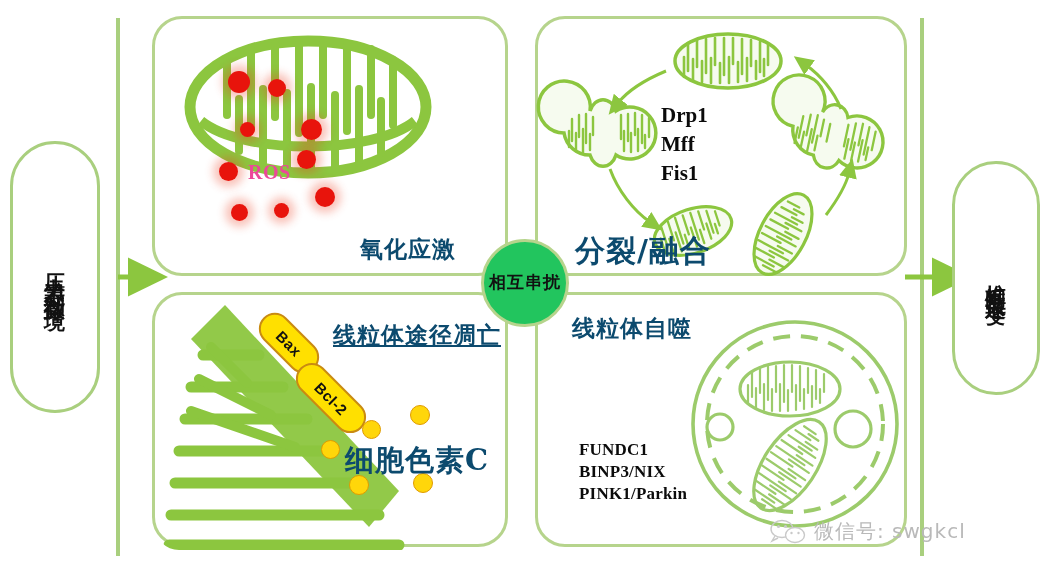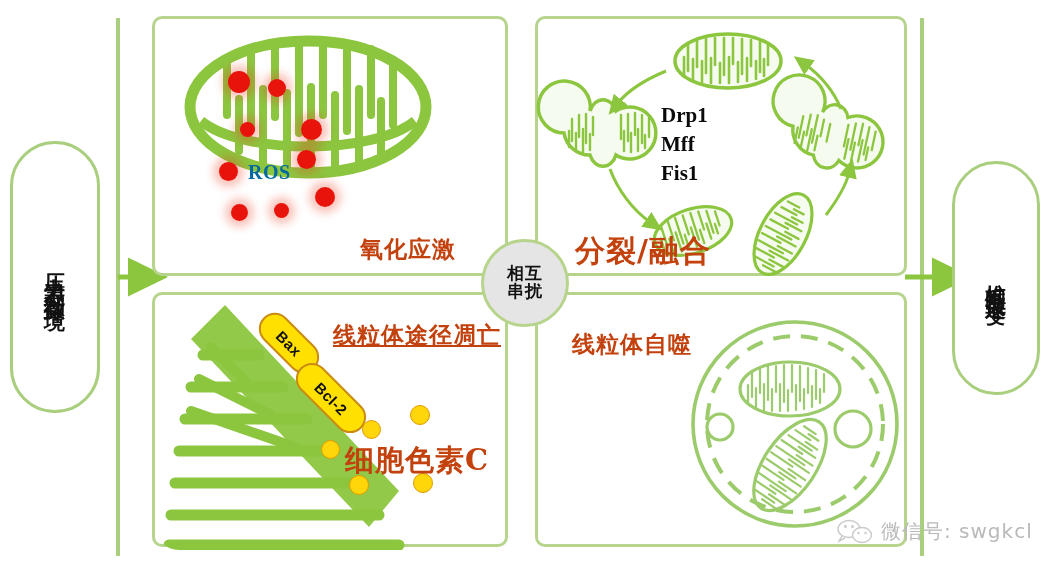--- a/index.html
+++ b/index.html
@@ -16,56 +16,56 @@
   }
   .vtext{
     writing-mode:vertical-rl;text-orientation:upright;
     font-family:"DejaVu Serif","Liberation Serif",serif;
     font-weight:700;font-size:21px;color:#111;letter-spacing:5px;
     line-height:1;white-space:nowrap;
   }
 
   
   .panel{
-    position:absolute;border:3px solid #b6d48c;border-radius:10px;
+    position:absolute;border:3px solid #b6d48c;border-radius:30px;
     background:#ffffff;box-sizing:border-box;
   }
 
   
   .cross-circle{
     position:absolute;border:3px solid #b6d48c;border-radius:50%;
-    background:#e5e5e5;display:flex;flex-direction:column;
+    background:#22c55e;display:flex;flex-direction:row;
     align-items:center;justify-content:center;z-index:6;
   }
   .cross-circle span{
     font-family:"DejaVu Serif","Liberation Serif",serif;
     font-weight:700;font-size:17px;color:#111;line-height:1.05;
     letter-spacing:1px;
   }
 
   
   .cn-label{
     position:absolute;font-family:"DejaVu Serif","Liberation Serif",serif;
-    font-weight:700;color:#c2410c;white-space:nowrap;letter-spacing:1px;
+    font-weight:700;color:#0c4a6e;white-space:nowrap;letter-spacing:1px;
   }
   .gene{
     position:absolute;font-family:"Liberation Serif","DejaVu Serif",serif;
     font-weight:700;color:#0b0b0b;white-space:nowrap;
   }
   .gene-col{line-height:1.38;font-size:21px;}
   .gene-list{line-height:1.30;font-size:17px;letter-spacing:.2px;}
 
   
   .ros{
     position:absolute;border-radius:50%;background:#e8140c;
     box-shadow:0 0 9px 6px rgba(235,60,30,.30);
   }
   .ros-label{
     position:absolute;font-family:"Liberation Serif","DejaVu Serif",serif;
-    font-weight:700;font-size:20px;color:#0369a1;letter-spacing:.5px;
+    font-weight:700;font-size:20px;color:#ec4899;letter-spacing:.5px;
   }
 
   
   .cytc{
     position:absolute;border-radius:50%;background:#FFD60A;
     border:1.5px solid #E09B00;box-sizing:border-box;
   }
   
   .pill{
     position:absolute;background:#FFE000;border:2px solid #C98B12;
@@ -406,30 +406,35 @@
           <path d="M20,17 L20,-3"></path>
             <path d="M28,14 L28,0"></path>
           <path d="M36,10 L36,-2"></path>
         </g>
       </g>
 
       <circle cx="32" cy="110" r="13" fill="none" stroke="#9ccb6b" stroke-width="3.2"></circle>
       <circle cx="165" cy="112" r="18" fill="none" stroke="#9ccb6b" stroke-width="3.2"></circle>
     </svg>
 
-    <div class="cn-label" style="left:34px;top:34px;font-size:23px;">线粒体自噬</div>
-
+    <div class="cn-label" style="left:34px;top:18px;font-size:23px;">线粒体自噬</div>
+
+    <div class="gene gene-list" style="left:41px;top:144px;">
+      <div>FUNDC1</div>
+      <div>BINP3/NIX</div>
+      <div>PINK1/Parkin</div>
+    </div>
   </div>
 
   <div class="cross-circle" style="left:481px;top:239px;width:82px;height:82px;">
     <span>相互</span>
     <span>串扰</span>
   </div>
 
-  <div class="wm" style="left:836px;top:518px;">
+  <div class="wm" style="left:769px;top:518px;">
     <svg width="38" height="26" viewBox="0 0 38 26">
       <ellipse cx="13" cy="10" rx="11" ry="8.5" fill="none" stroke="#c9c9c9" stroke-width="1.4"></ellipse>
       <path d="M6,17 L3,22 L9,19" fill="none" stroke="#c9c9c9" stroke-width="1.4"></path>
       <circle cx="9.5" cy="7.5" r="1.5" fill="#c9c9c9"></circle>
       <circle cx="16.5" cy="7.5" r="1.5" fill="#c9c9c9"></circle>
       <ellipse cx="26" cy="16" rx="9.5" ry="7.5" fill="#ffffff" stroke="#c9c9c9" stroke-width="1.4"></ellipse>
       <circle cx="22.5" cy="14" r="1.2" fill="#c9c9c9"></circle>
       <circle cx="29.5" cy="14" r="1.2" fill="#c9c9c9"></circle>
     </svg>
     <span>微信号: swgkcl</span>

